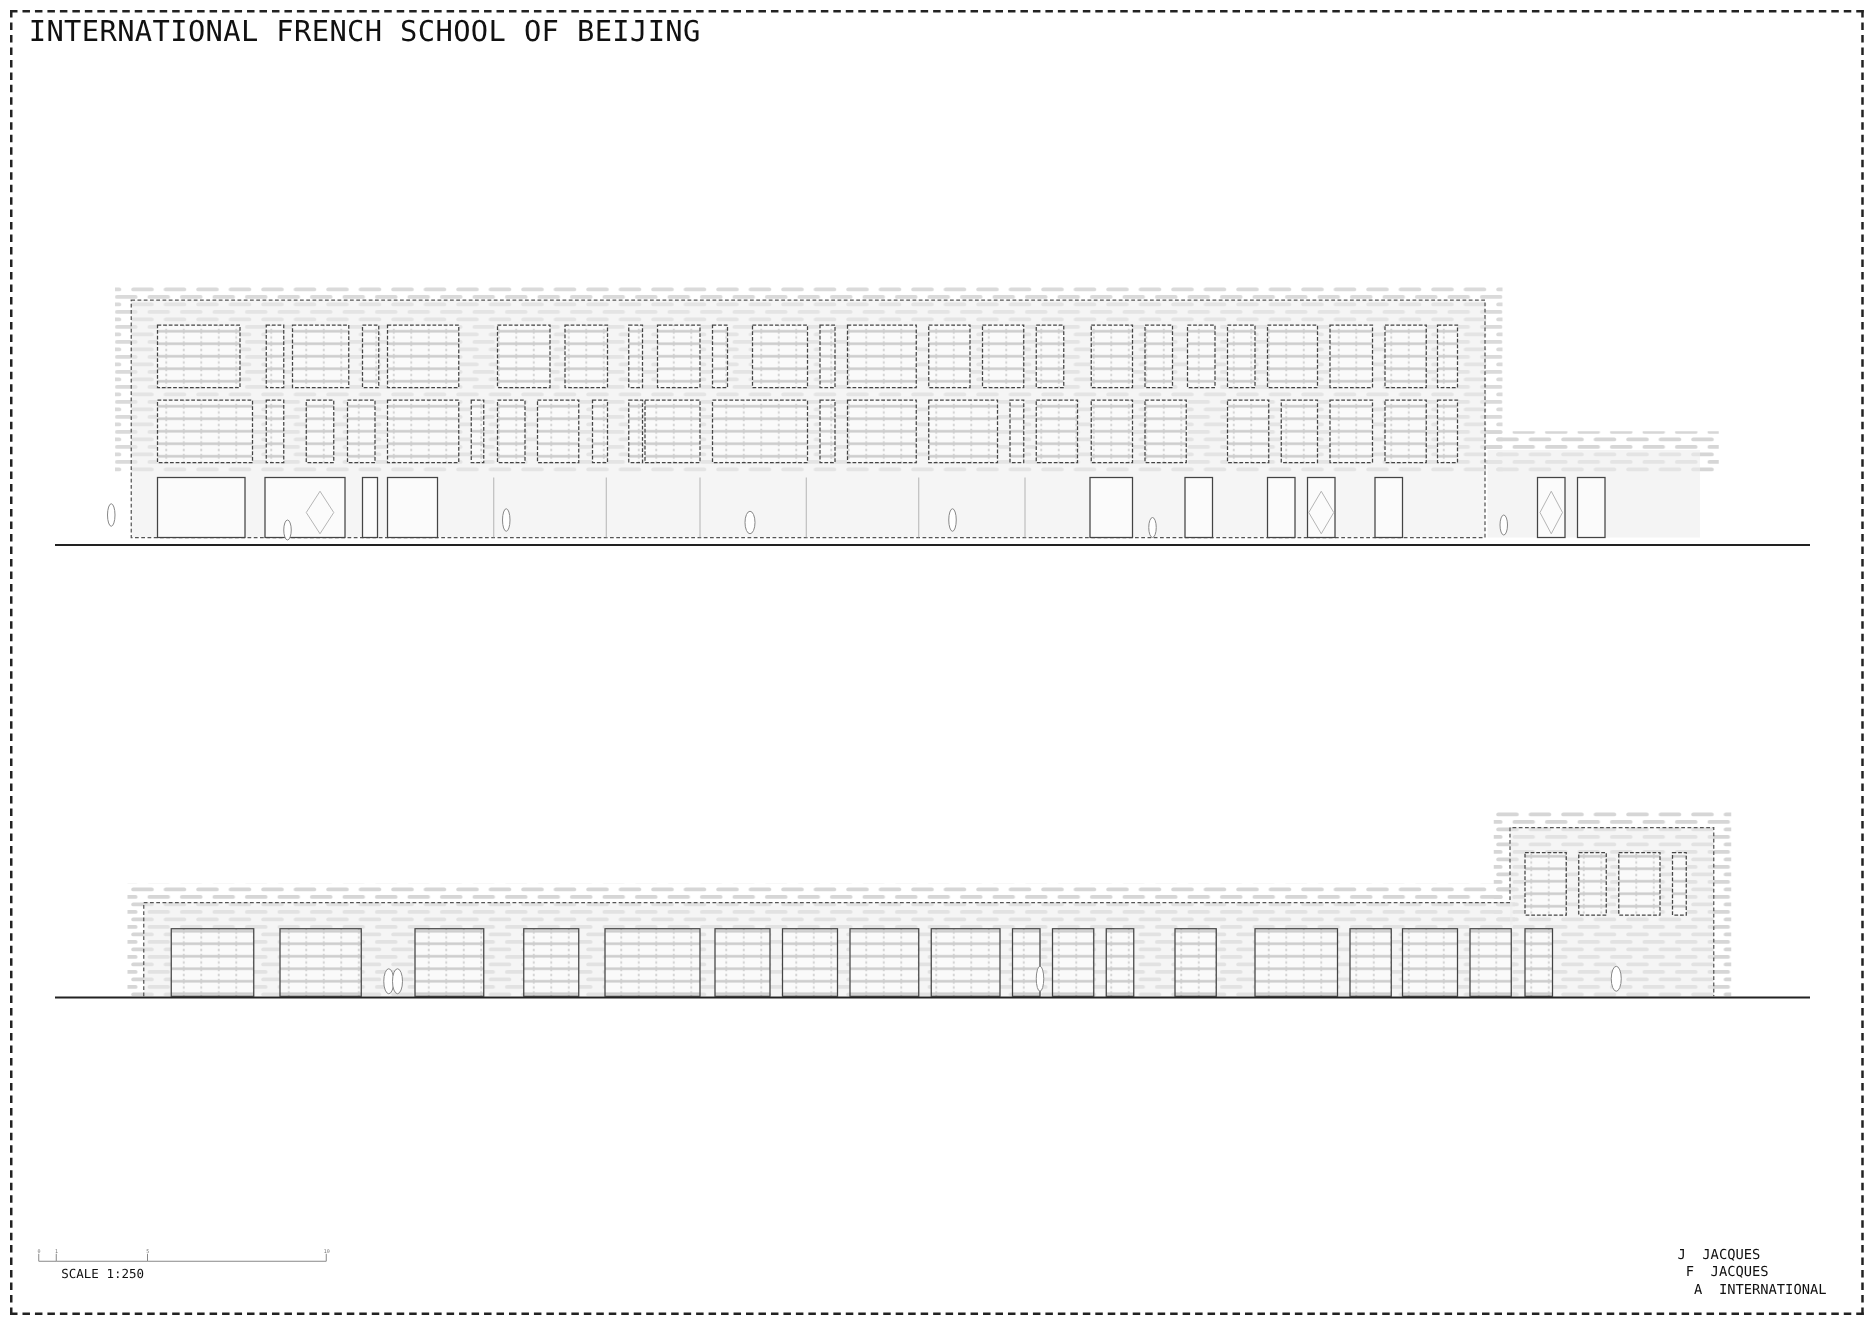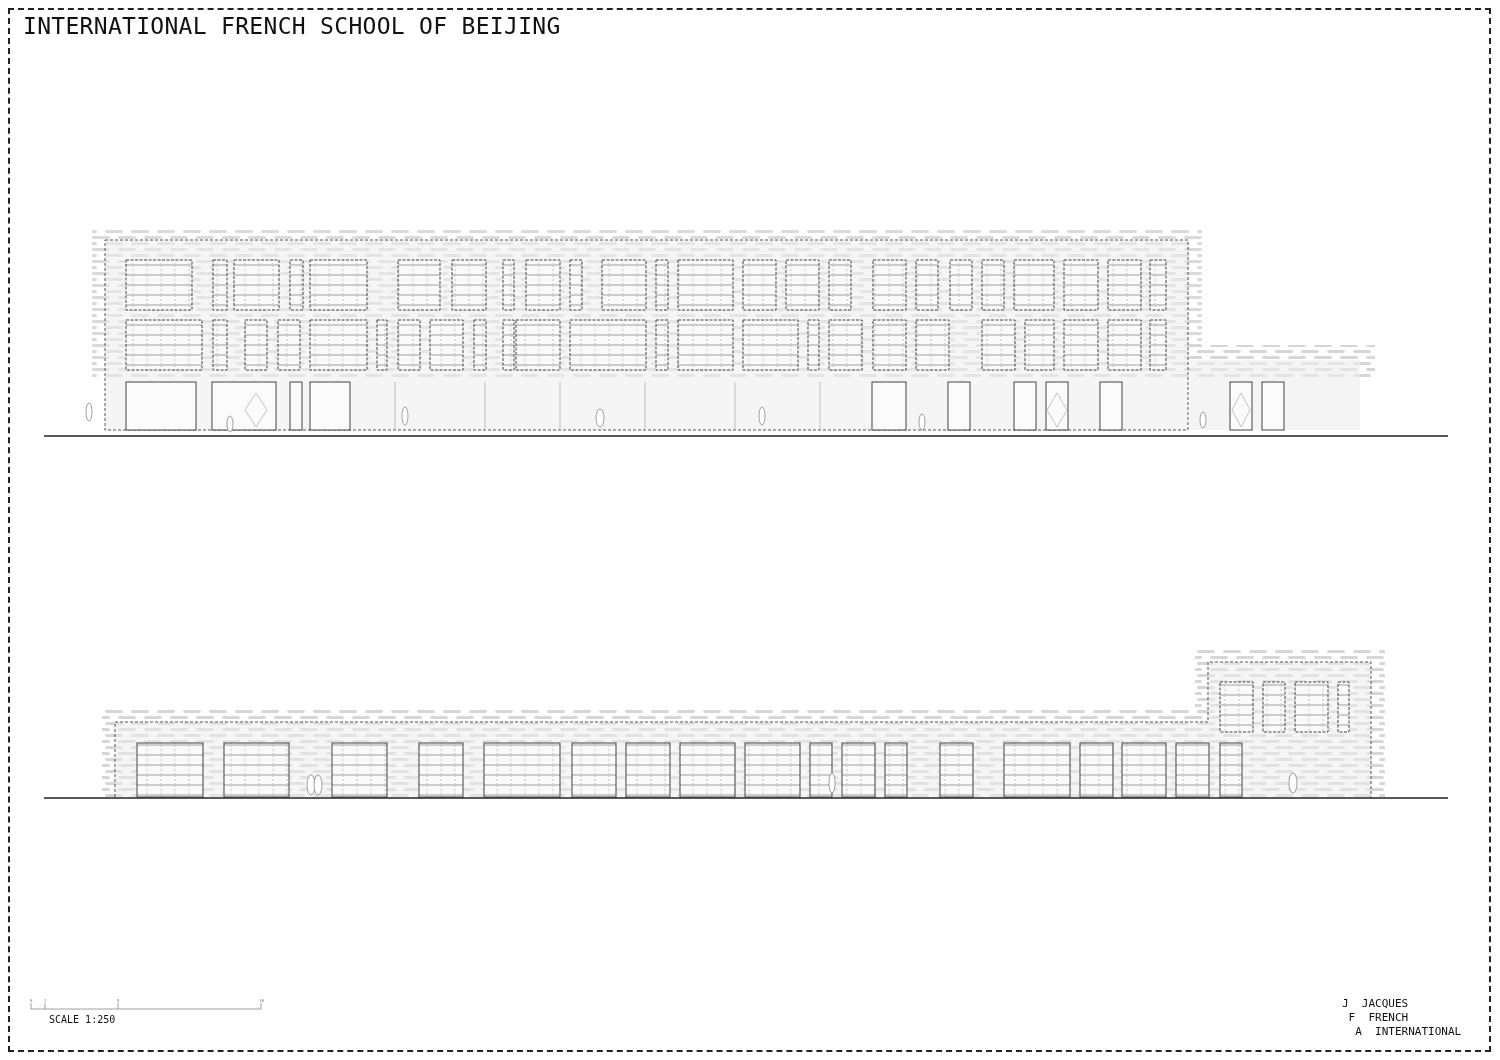--- a/index.html
+++ b/index.html
@@ -182,13 +182,13 @@
     <polyline points="15,11 88,11 88,5" fill="none" stroke="#888" stroke-width="0.8"></polyline>
     <polyline points="88,11 231,11 231,5" fill="none" stroke="#888" stroke-width="0.8"></polyline>
   </svg>
   <span class="tick" style="left:0px;">0</span>
   <span class="tick" style="left:14px;">1</span>
   <span class="tick" style="left:87px;">5</span>
   <span class="tick" style="left:229px;">10</span>
   <div class="lbl">SCALE 1:250</div>
 </div>
 
-<div class="credits"><div>J  JACQUES</div><div> F  FRENCH</div><div>  A  INTERNATIONAL</div></div>
+<div class="credits"><div>J  JACQUES</div><div> F  JACQUES</div><div>  A  INTERNATIONAL</div></div>
 
 </body></html>

